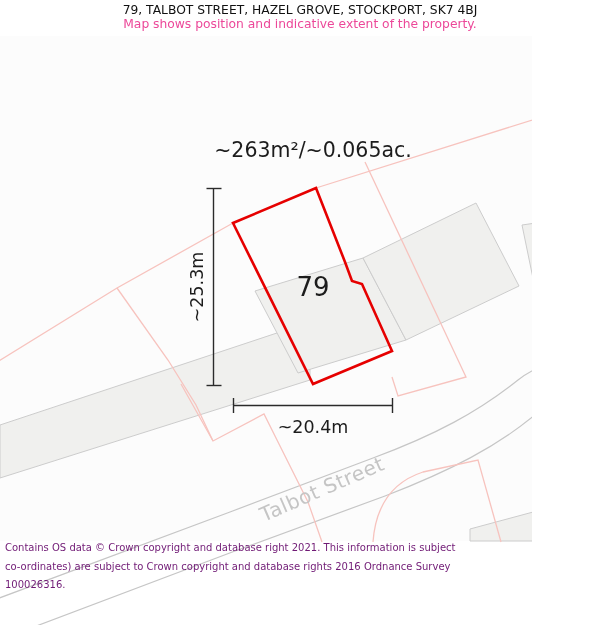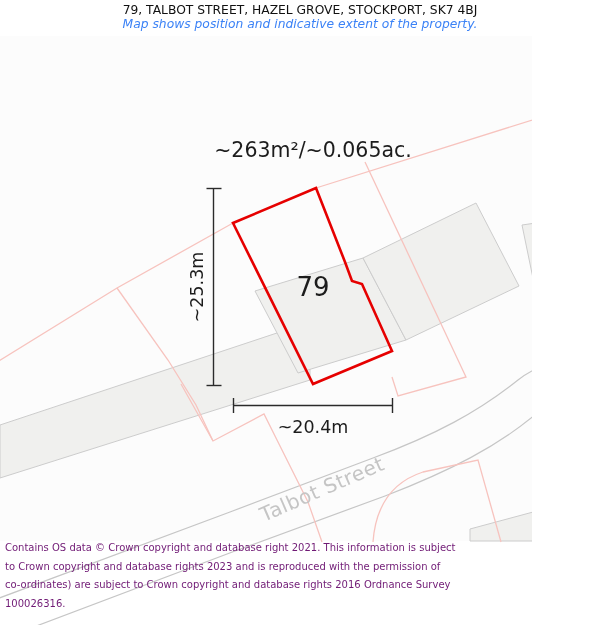--- a/index.html
+++ b/index.html
@@ -2,21 +2,21 @@
 <html><head>
 <meta charset="utf-8">
 <style>
   html,body{margin:0;padding:0;background:#fff;}
   .page{
     position:relative;width:532px;height:625px;overflow:hidden;
     background:#ffffff;font-family:"DejaVu Sans","Liberation Sans",sans-serif;
   }
   .header{position:absolute;top:3px;left:0;width:600px;text-align:center;z-index:3;}
   .header .t1{font-size:12.3px;line-height:14px;color:#111;white-space:nowrap;}
-  .header .t2{font-size:12.3px;line-height:14px;color:#3b82f6;white-space:nowrap;font-style:italic;}
+  .header .t2{font-size:12.3px;line-height:14px;color:#ec4899;white-space:nowrap;}
   .map-svg{position:absolute;left:0;top:0;z-index:1;}
   .footer{position:absolute;left:5px;top:539px;width:594px;z-index:3;}
   .footer div{font-size:10px;line-height:18.6px;color:#701a75;white-space:nowrap;}
   svg text{font-family:"DejaVu Sans","Liberation Sans",sans-serif;}
   .maplabel{fill:#1c1c1c;}
   .streettext{fill:#c5c5c5;letter-spacing:0.5px;}
 </style>
 </head>
 <body>
 
@@ -63,18 +63,17 @@
 
     <text x="313" y="157" text-anchor="middle" font-size="20.5" class="maplabel">~263m²/~0.065ac.</text>
     <text x="313" y="296" text-anchor="middle" font-size="26" class="maplabel">79</text>
     <text x="313" y="433" text-anchor="middle" font-size="17.5" class="maplabel">~20.4m</text>
     <text x="197" y="293" text-anchor="middle" font-size="17.5" class="maplabel" transform="rotate(-90 197 287)">~25.3m</text>
     <text x="322" y="496" text-anchor="middle" font-size="20" class="streettext" transform="rotate(-23.5 322 489)">Talbot Street</text>
   </svg>
 
   <div class="footer">
     <div>Contains OS data © Crown copyright and database right 2021. This information is subject</div>
-    <div>to Crown copyright and database rights 2023 and is reproduced with the permission of</div>
     <div>co-ordinates) are subject to Crown copyright and database rights 2016 Ordnance Survey</div>
     <div>100026316.</div>
   </div>
 
 </div>
 
 </body></html>

